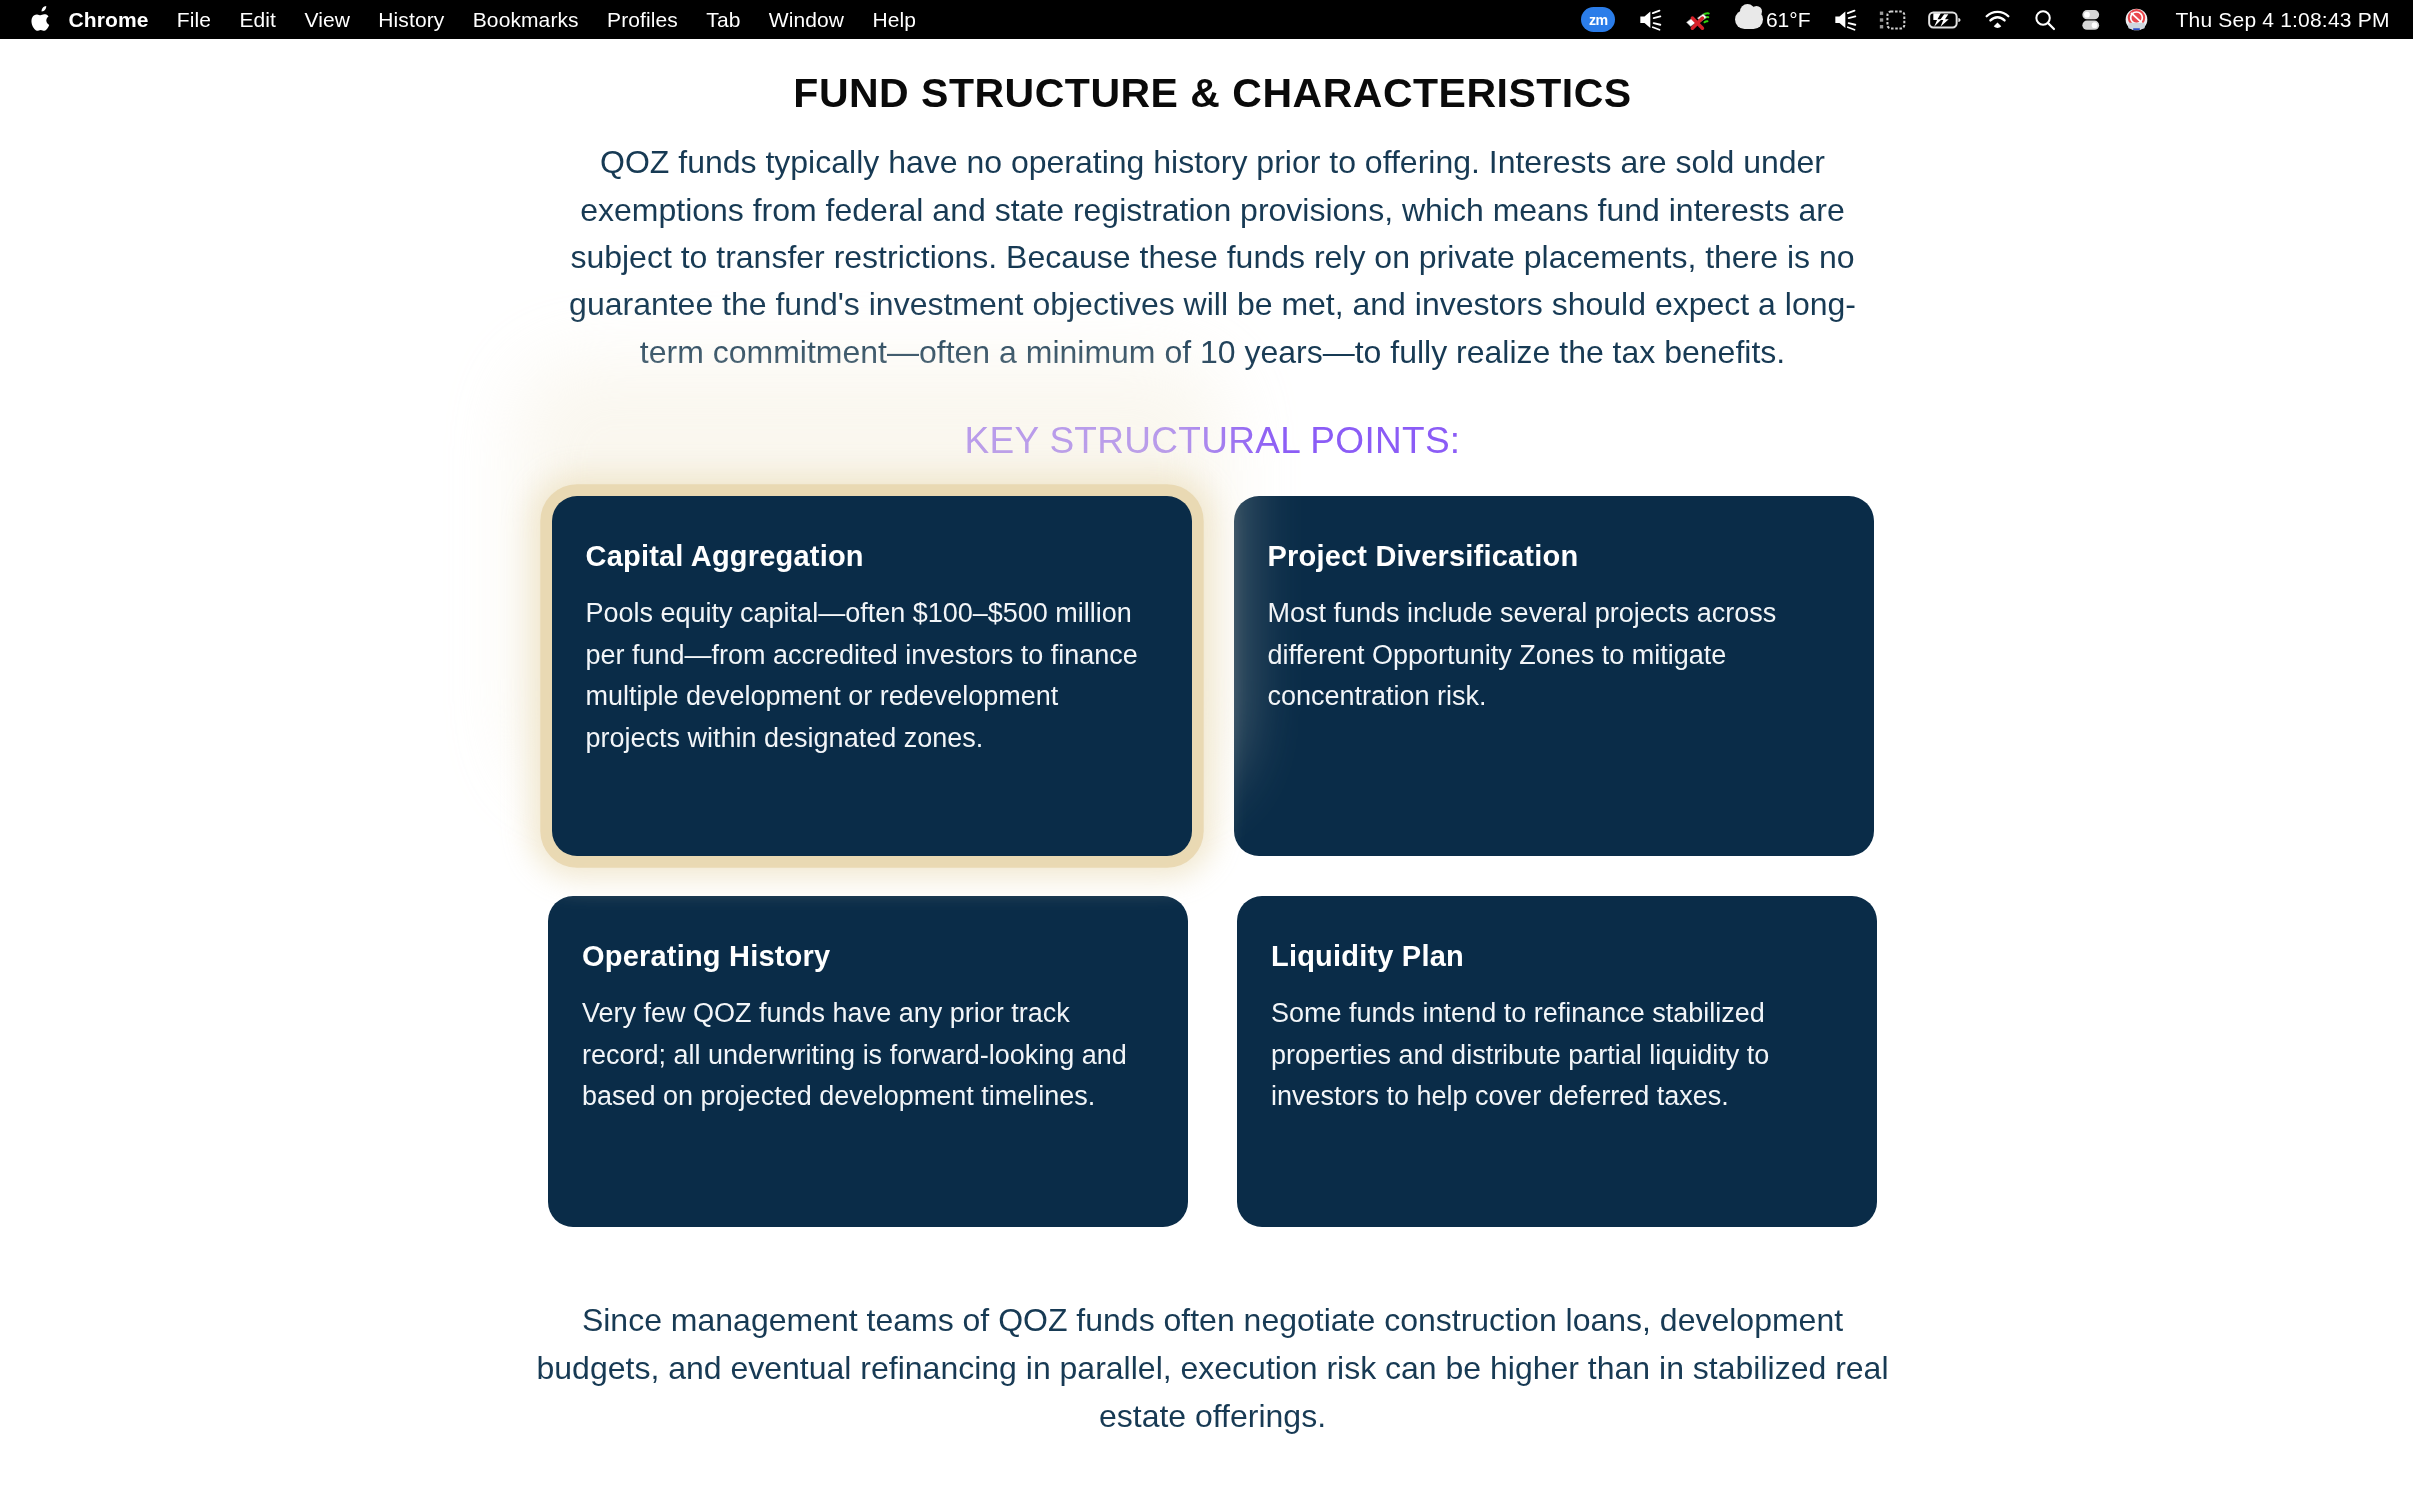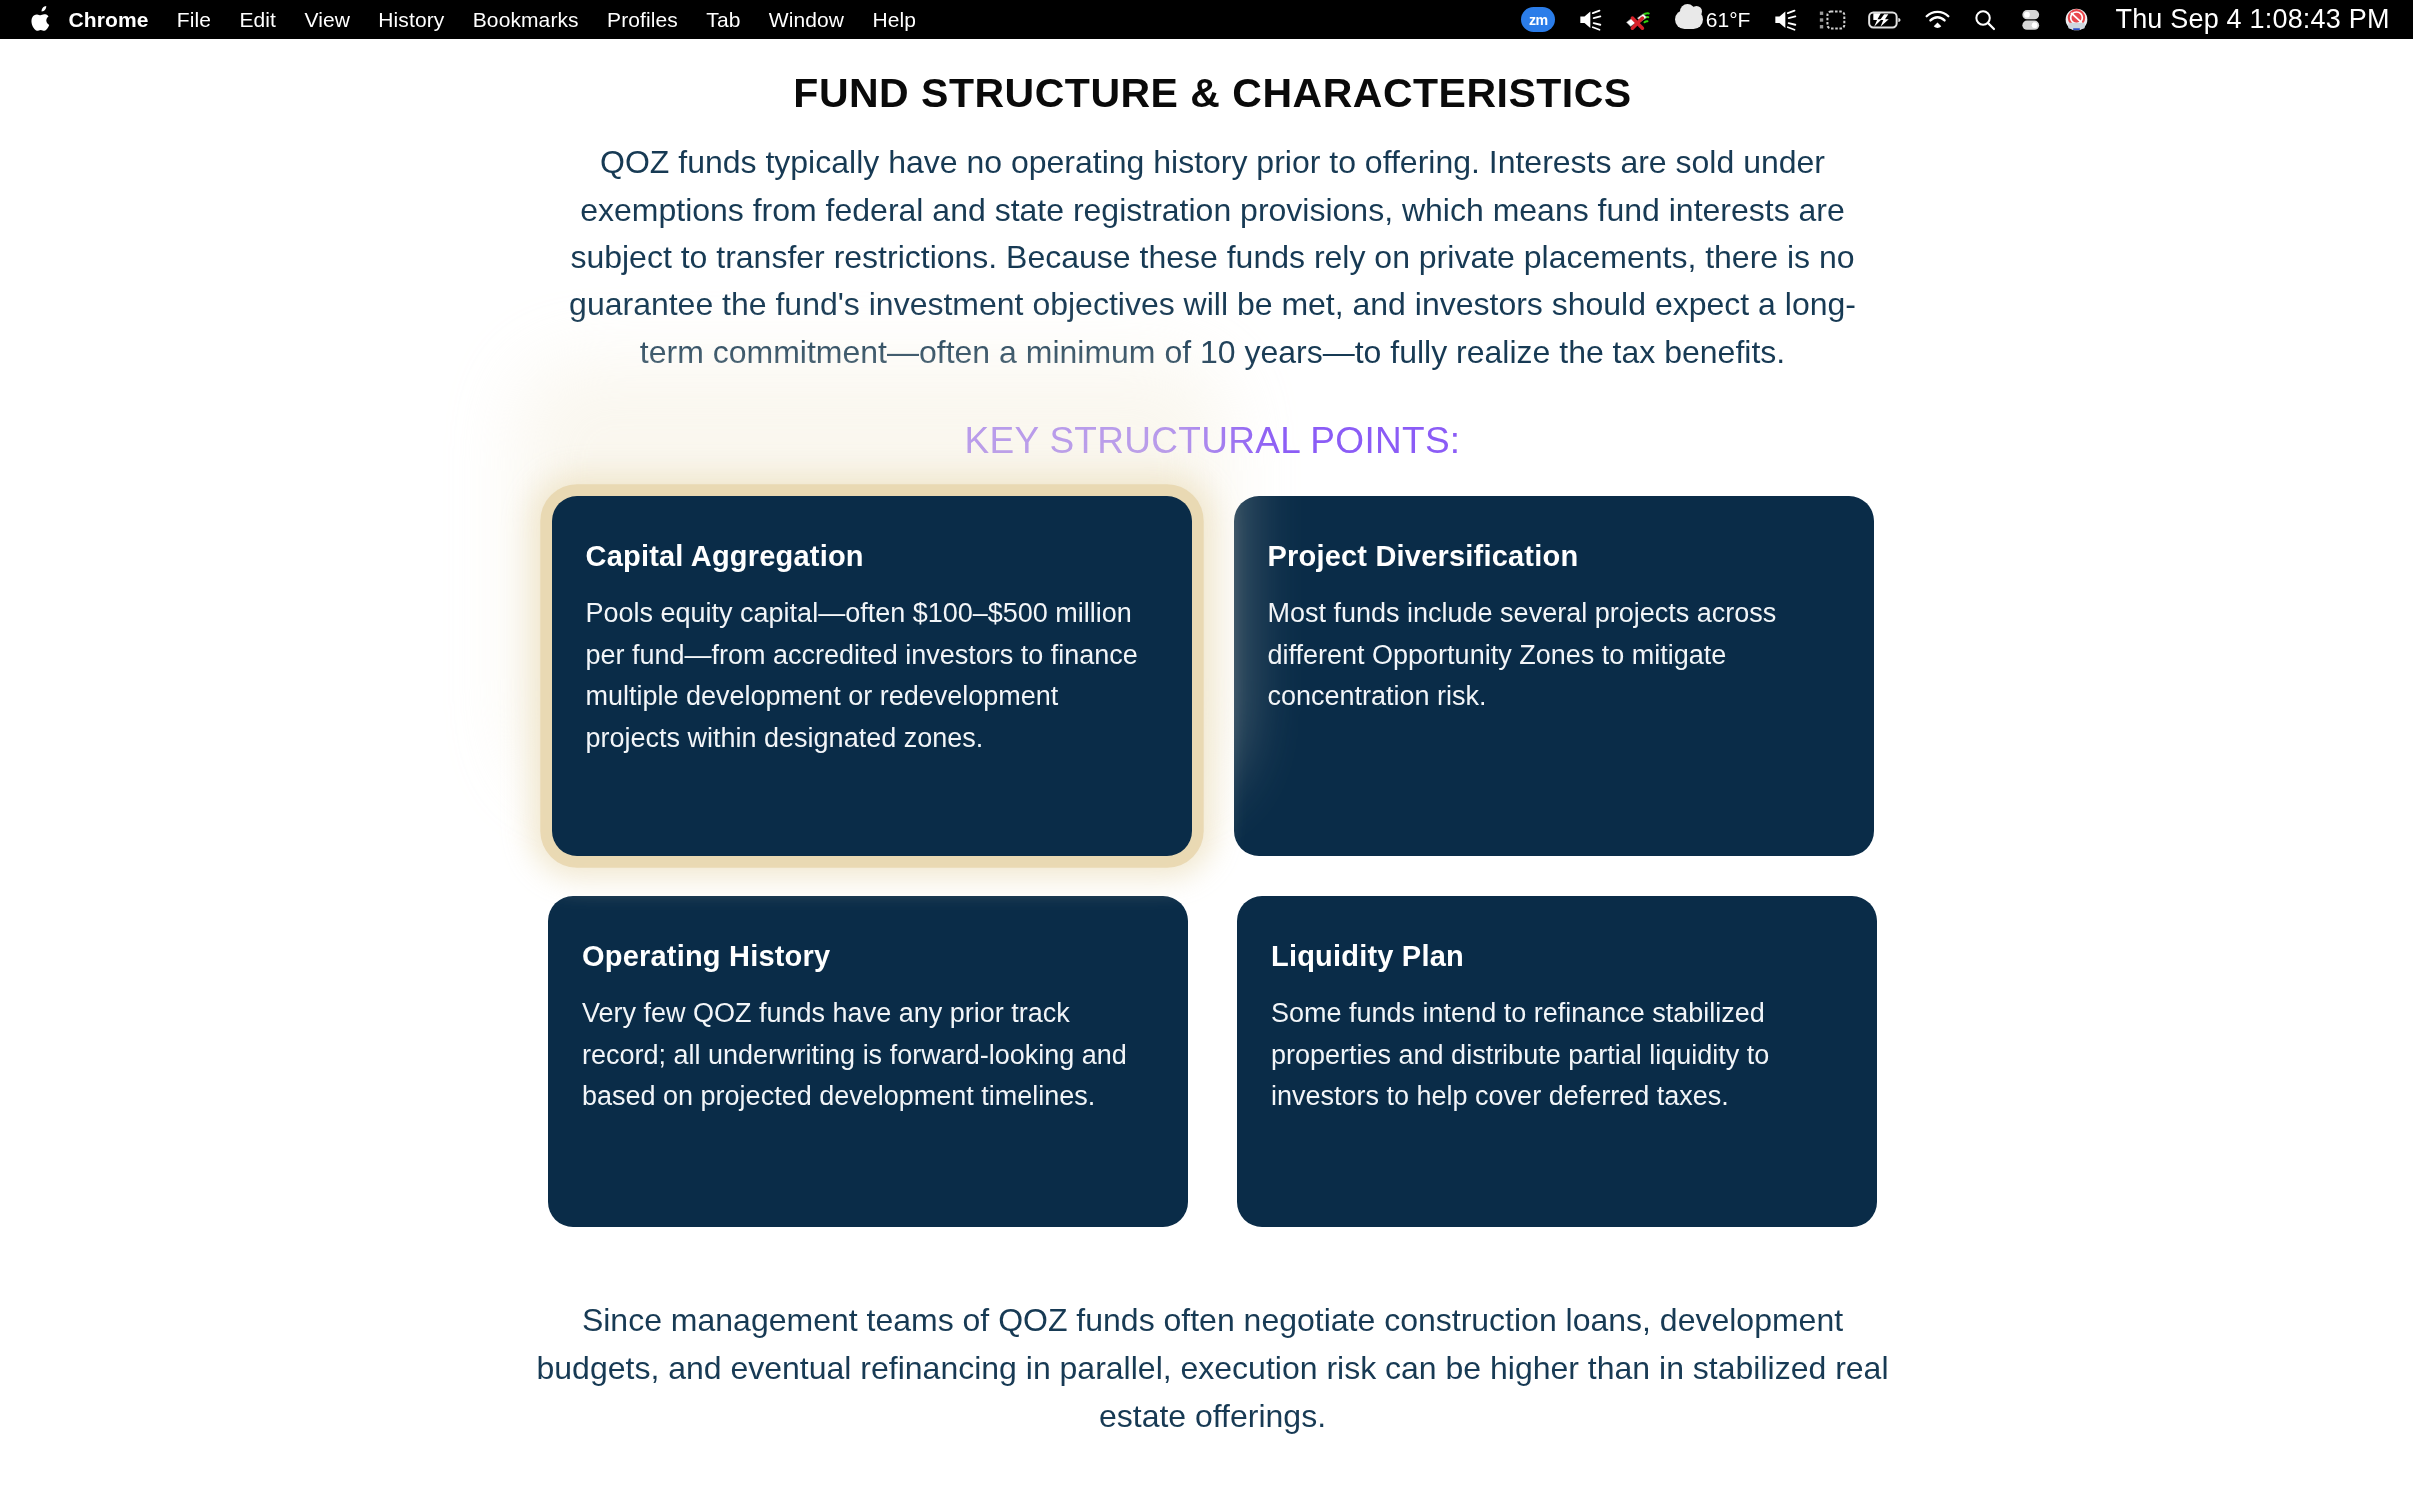--- a/index.html
+++ b/index.html
@@ -38,21 +38,21 @@
     display:flex; align-items:center;
     height:39px; padding-right:15px;
   }
   .mb-icon{
     height:50px;
     display:flex; align-items:center; justify-content:center;
     padding:0 11px;
     position:relative;
   }
   .mb-clock{
-    font-size:27px; white-space:nowrap;
+    font-size:21px; white-space:nowrap;
     padding:0 8.4px 0 15px; letter-spacing:0.2px;text-align:right;
   }
   .mb-temp{ font-size:21px; padding-left:2.5px; }
 
   
   .zm-badge{
     width:34px; height:25px; border-radius:12.6px;
     background:#2b7de9;
     color:#fff; font-size:14.2px; font-weight:bold;
     display:flex; align-items:center; justify-content:center;

